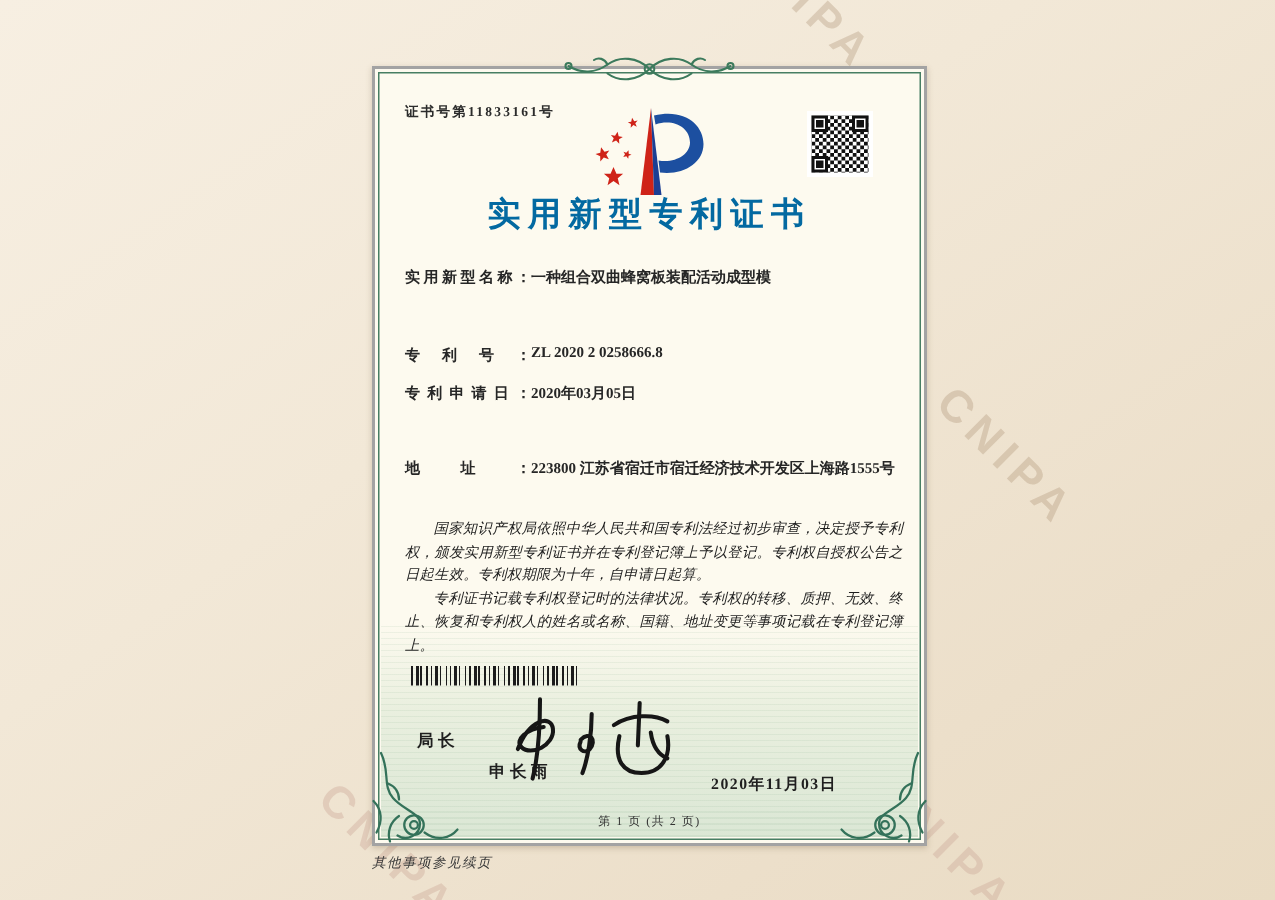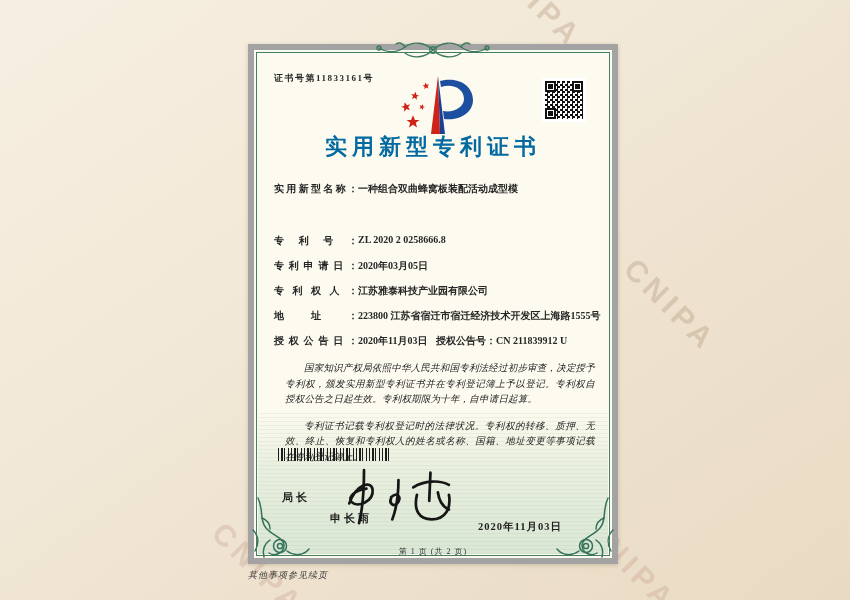--- a/index.html
+++ b/index.html
@@ -14,21 +14,21 @@
     font-weight:bold;font-size:30px;letter-spacing:5px;
     transform:rotate(45deg);transform-origin:center;white-space:nowrap;
     pointer-events:none;user-select:none;
   }
   .wm.beige{color:rgba(172,148,116,.34);}
   .wm.paper{color:rgba(198,186,152,.30);}
   .wm.pink{color:rgba(203,166,150,.38);}
   
   .cert{
     position:absolute;left:248px;top:44px;width:370px;height:520px;
-    background:#fdfaef;border:6px solid #a3a3a3;box-sizing:border-box;
+    background:#fdfaef;border:2px solid #a3a3a3;box-sizing:border-box;
     box-shadow:0 1px 4px rgba(120,100,70,.3);
   }
   .cert-inner-line{
     position:absolute;inset:2px;border:1px solid #477e63;pointer-events:none;
   }
   .cert-tint{
     position:absolute;left:4px;right:4px;bottom:4px;height:142px;pointer-events:none;
     background:
       repeating-linear-gradient(0deg,rgba(110,160,122,.10) 0 1px,rgba(0,0,0,0) 1px 4px),
       linear-gradient(180deg,rgba(214,228,208,0) 0%,rgba(210,226,203,.45) 40%,#dbe7d5 100%);
@@ -66,21 +66,21 @@
     vertical-align:top;
   }
   .f-value{display:inline-block;vertical-align:top;}
   .f-pair2{position:absolute;left:162px;top:0;}
   
   .paras{
     position:absolute;left:20px;top:300px;width:332px;font-size:9.5px;
     line-height:15.5px;color:#1d1d1d;text-align:justify;font-style:italic;
     letter-spacing:.2px;
   }
-  .paras p{margin:11px;text-indent:2em;}
+  .paras p{margin:0;text-indent:2em;}
   
   .barcode{
     position:absolute;left:24px;top:398px;width:112px;height:13px;
     background:
       repeating-linear-gradient(90deg,
         #1c1c1c 0 1px,rgba(0,0,0,0) 1px 3px,
         #1c1c1c 3px 5px,rgba(0,0,0,0) 5px 6px,
         #1c1c1c 6px 7px,rgba(0,0,0,0) 7px 10px,
         #1c1c1c 10px 11px,rgba(0,0,0,0) 11px 13px);
   }
@@ -179,31 +179,22 @@
 
   <div class="field-row" style="top:132px">
     <span class="f-label">实用新型名称：</span><span class="f-value">一种组合双曲蜂窝板装配活动成型模</span>
   </div>
   <div class="field-row" style="top:184px">
     <span class="f-label">专利号：</span><span class="f-value">ZL 2020 2 0258666.8</span>
   </div>
   <div class="field-row" style="top:209px">
     <span class="f-label">专利申请日：</span><span class="f-value">2020年03月05日</span>
   </div>
-  <div class="field-row" style="top:234px">
-    <span class="f-label">专利权人：</span><span class="f-value">江苏雅泰科技产业园有限公司</span>
-  </div>
   <div class="field-row" style="top:259px;font-size:10px;">
     <span class="f-label">地址：</span><span class="f-value">223800 江苏省宿迁市宿迁经济技术开发区上海路1555号</span>
-  </div>
-  <div class="field-row" style="top:284px">
-    <span class="f-label">授权公告日：</span><span class="f-value">2020年11月03日</span>
-    <span class="f-pair2">
-      <span>授权公告号：</span><span>CN 211839912 U</span>
-    </span>
   </div>
 
   <div class="paras">
     <p>国家知识产权局依照中华人民共和国专利法经过初步审查，决定授予专利权，颁发实用新型专利证书并在专利登记簿上予以登记。专利权自授权公告之日起生效。专利权期限为十年，自申请日起算。</p>
     <p>专利证书记载专利权登记时的法律状况。专利权的转移、质押、无效、终止、恢复和专利权人的姓名或名称、国籍、地址变更等事项记载在专利登记簿上。</p>
   </div>
 
   <div class="barcode"></div>
 
   <div class="signer-role">局长</div>

